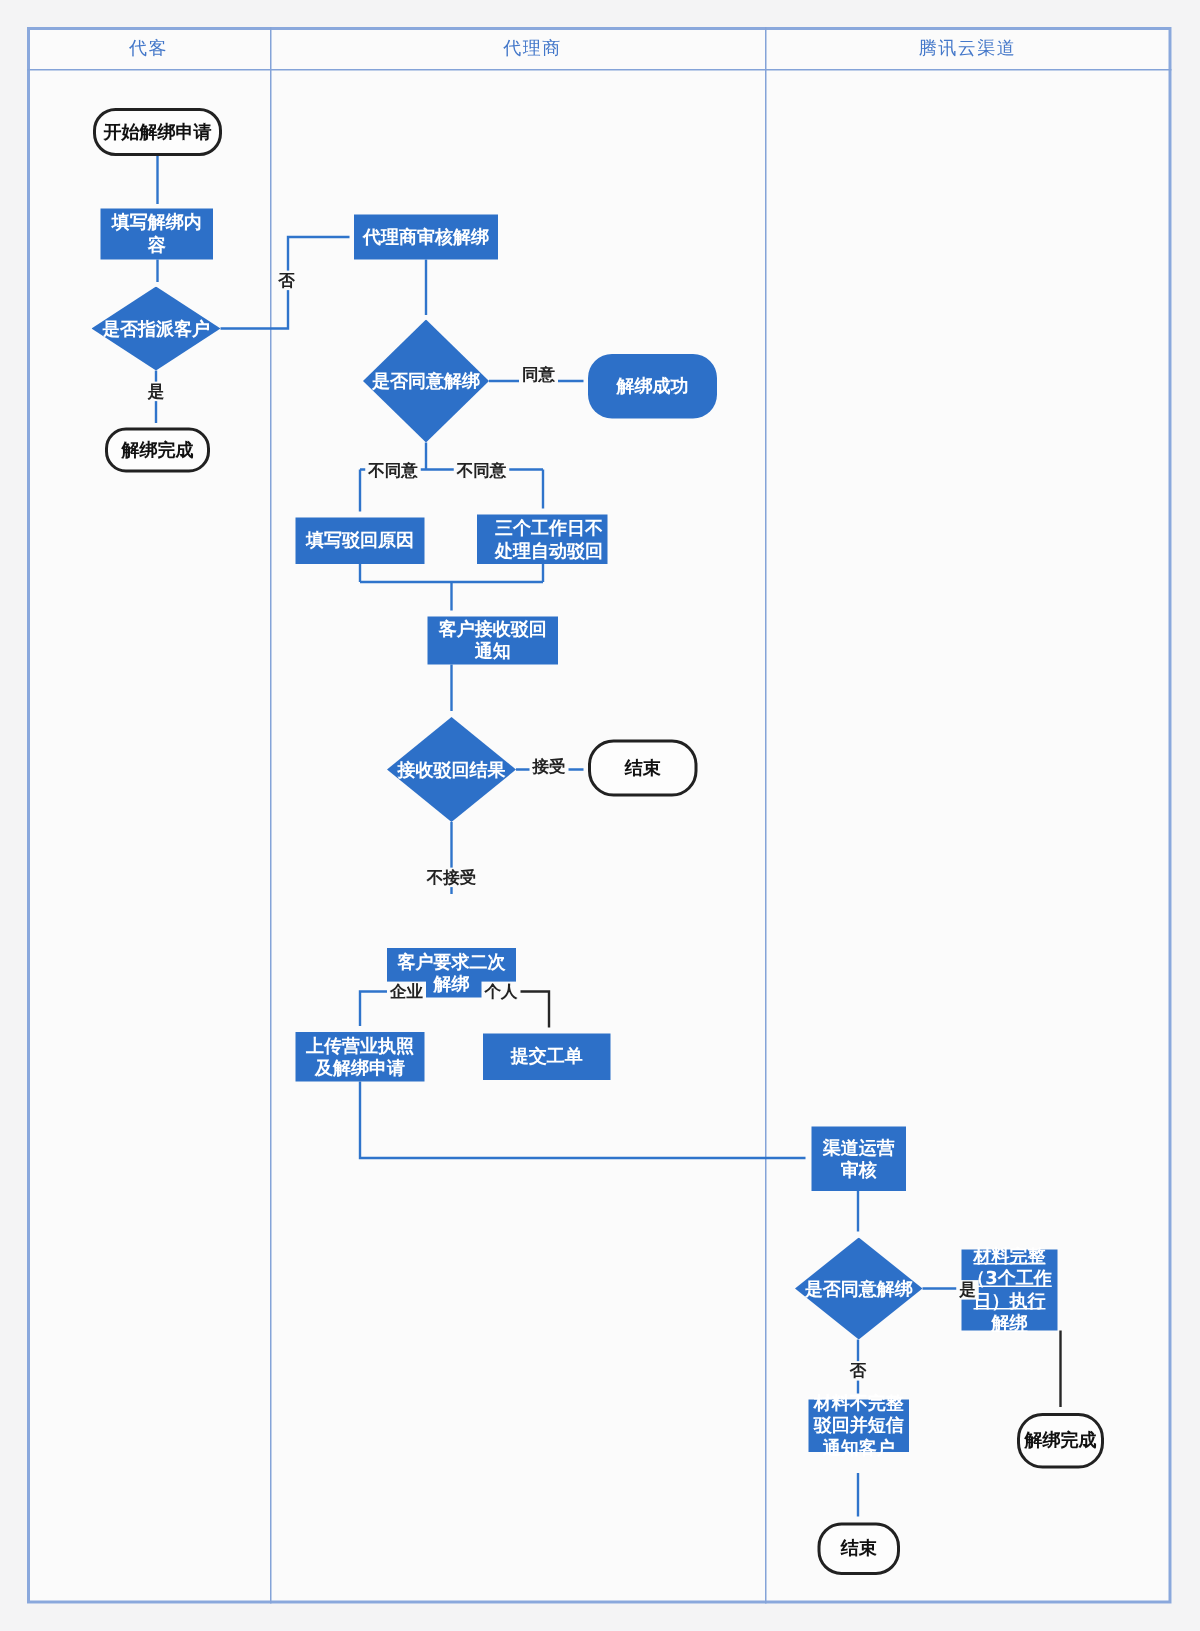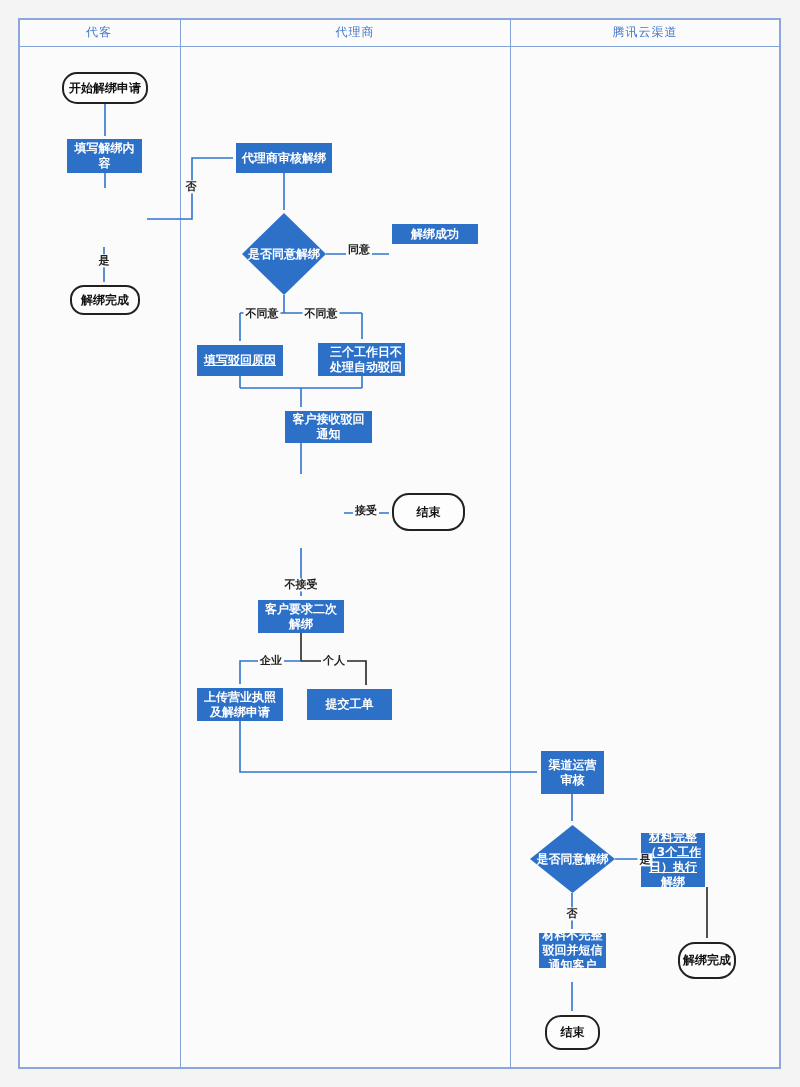--- a/index.html
+++ b/index.html
@@ -73,32 +73,34 @@
     <path class="edge-blue" d="M240,721 V772 H537" marker-end="url(#ab)"></path>
     <path class="edge-blue" d="M572,794 V821" marker-end="url(#ab)"></path>
     <path class="edge-blue" d="M615,859 H670" marker-end="url(#ab)"></path>
     <path class="edge-blue" d="M572,893 V929" marker-end="url(#ab)"></path>
     <path class="edge-blue" d="M572,982 V1011" marker-end="url(#ab)"></path>
     <path class="edge-black" d="M707,887 V938" marker-end="url(#ak)"></path>
   </svg>
 
   <div class="node term" style="left:62px;top:72px;width:86px;height:32px;border-radius:15px;">开始解绑申请</div>
   <div class="node proc" style="left:67px;top:139px;width:75px;height:34px;">填写解绑内容</div>
+  <div class="node dia" style="left:61px;top:191px;width:86px;height:56px;">是否指派客户</div>
   <div class="node term" style="left:70px;top:285px;width:70px;height:30px;border-radius:14px;">解绑完成</div>
 
   <div class="node proc" style="left:236px;top:143px;width:96px;height:30px;">代理商审核解绑</div>
   <div class="node dia" style="left:242px;top:213px;width:84px;height:82px;">是否同意解绑</div>
-  <div class="node proc" style="left:392px;top:224px;width:86px;height:20px;">解绑成功</div>
-  <div class="node proc" style="left:197px;top:345px;width:86px;height:31px;text-decoration:underline;">填写驳回原因</div>
+  <div class="node proc" style="left:392px;top:236px;width:86px;height:43px;border-radius:16px;">解绑成功</div>
+  <div class="node proc" style="left:197px;top:345px;width:86px;height:31px;">填写驳回原因</div>
   <div class="node proc" style="left:318px;top:343px;width:87px;height:33px;padding-left:12px;">三个工作日不处理自动驳回</div>
   <div class="node proc" style="left:257px;top:411px;width:87px;height:32px;margin-left:28px;">客户接收驳回通知</div>
+  <div class="node dia" style="left:258px;top:478px;width:86px;height:70px;">接收驳回结果</div>
   <div class="node term" style="left:392px;top:493px;width:73px;height:38px;border-radius:17px;">结束</div>
-  <div class="node proc" style="left:258px;top:600px;width:86px;height:33px;">客户要求二次解绑</div>
+  <div class="node proc" style="left:258px;top:632px;width:86px;height:33px;">客户要求二次解绑</div>
   <div class="node proc" style="left:197px;top:688px;width:86px;height:33px;">上传营业执照及解绑申请</div>
-  <div class="node proc" style="left:307px;top:689px;width:85px;height:31px;">提交工单</div>
+  <div class="node proc" style="left:322px;top:689px;width:85px;height:31px;">提交工单</div>
 
   <div class="node proc" style="left:541px;top:751px;width:63px;height:43px;">渠道运营审核</div>
   <div class="node dia" style="left:530px;top:825px;width:85px;height:68px;">是否同意解绑</div>
   <div class="node proc" style="left:641px;top:833px;width:64px;height:54px;text-decoration:underline;">材料完整（3个工作日）执行解绑</div>
   <div class="node proc" style="left:539px;top:933px;width:67px;height:35px;">材料不完整驳回并短信通知客户</div>
   <div class="node term" style="left:545px;top:1015px;width:55px;height:35px;border-radius:16px;">结束</div>
   <div class="node term" style="left:678px;top:942px;width:58px;height:37px;border-radius:17px;">解绑完成</div>
 
   <div class="edge-label" style="left:191px;top:187px;">否</div>
   <div class="edge-label" style="left:104px;top:261px;">是</div>

